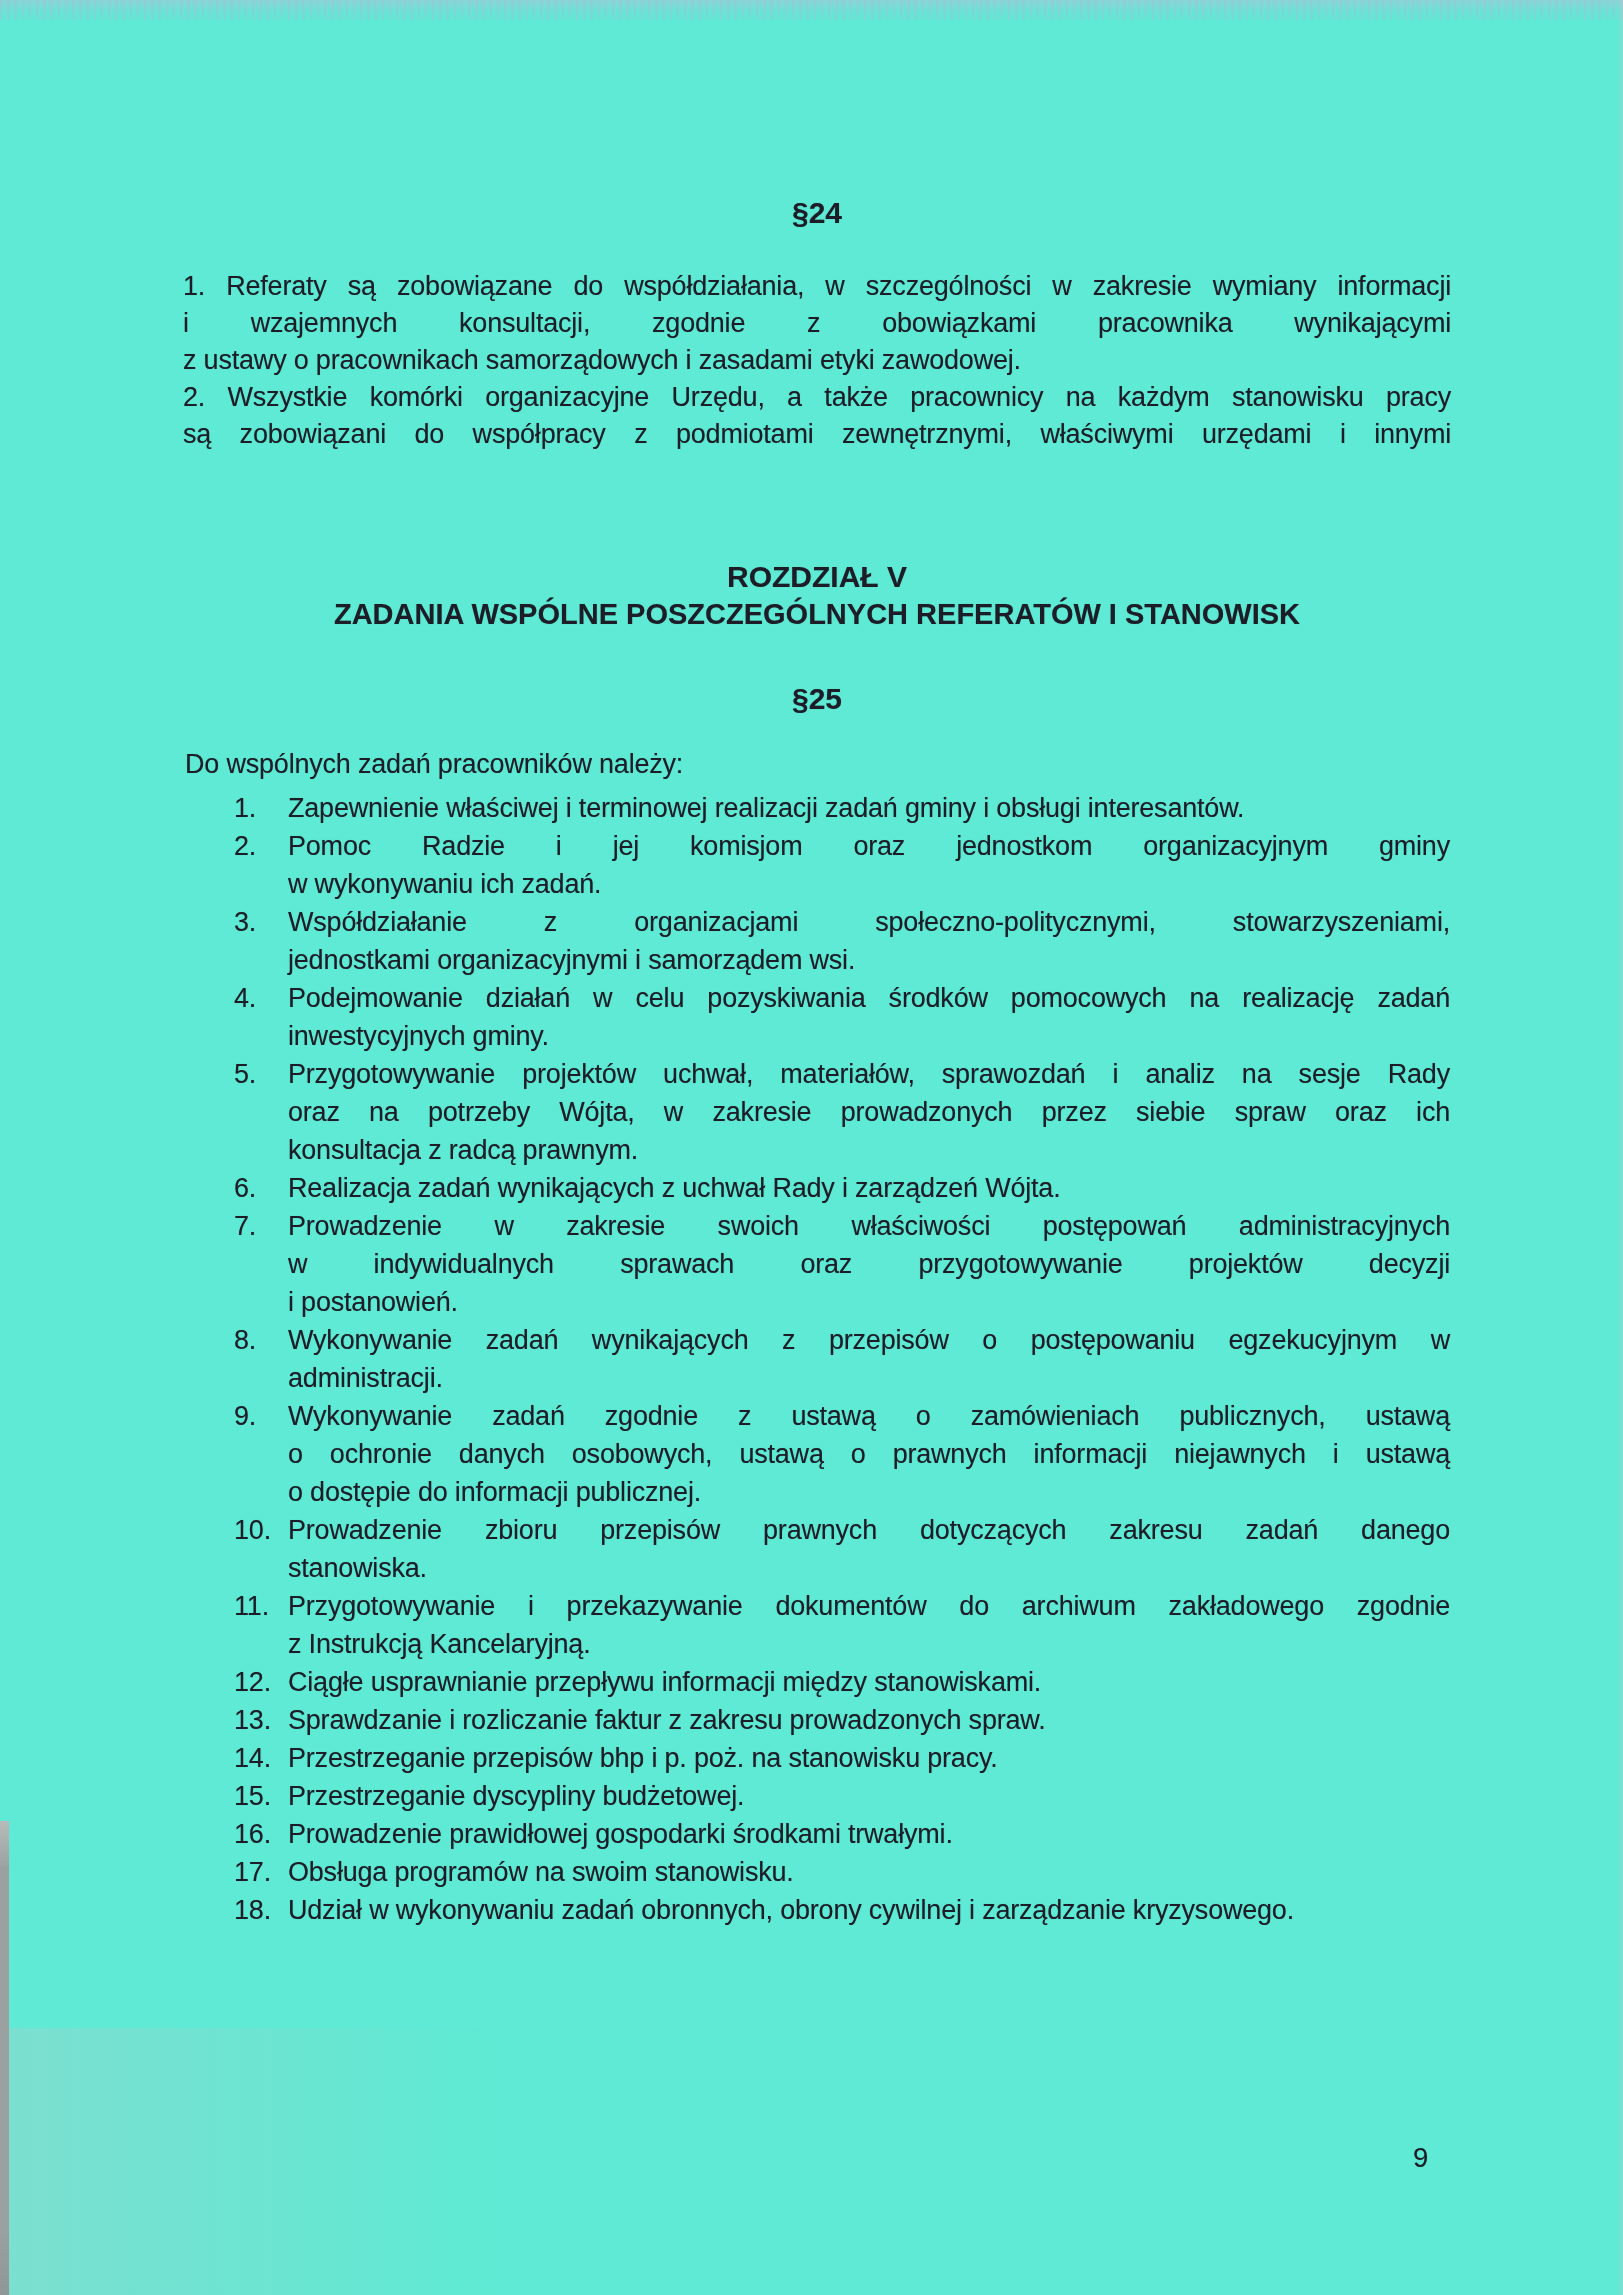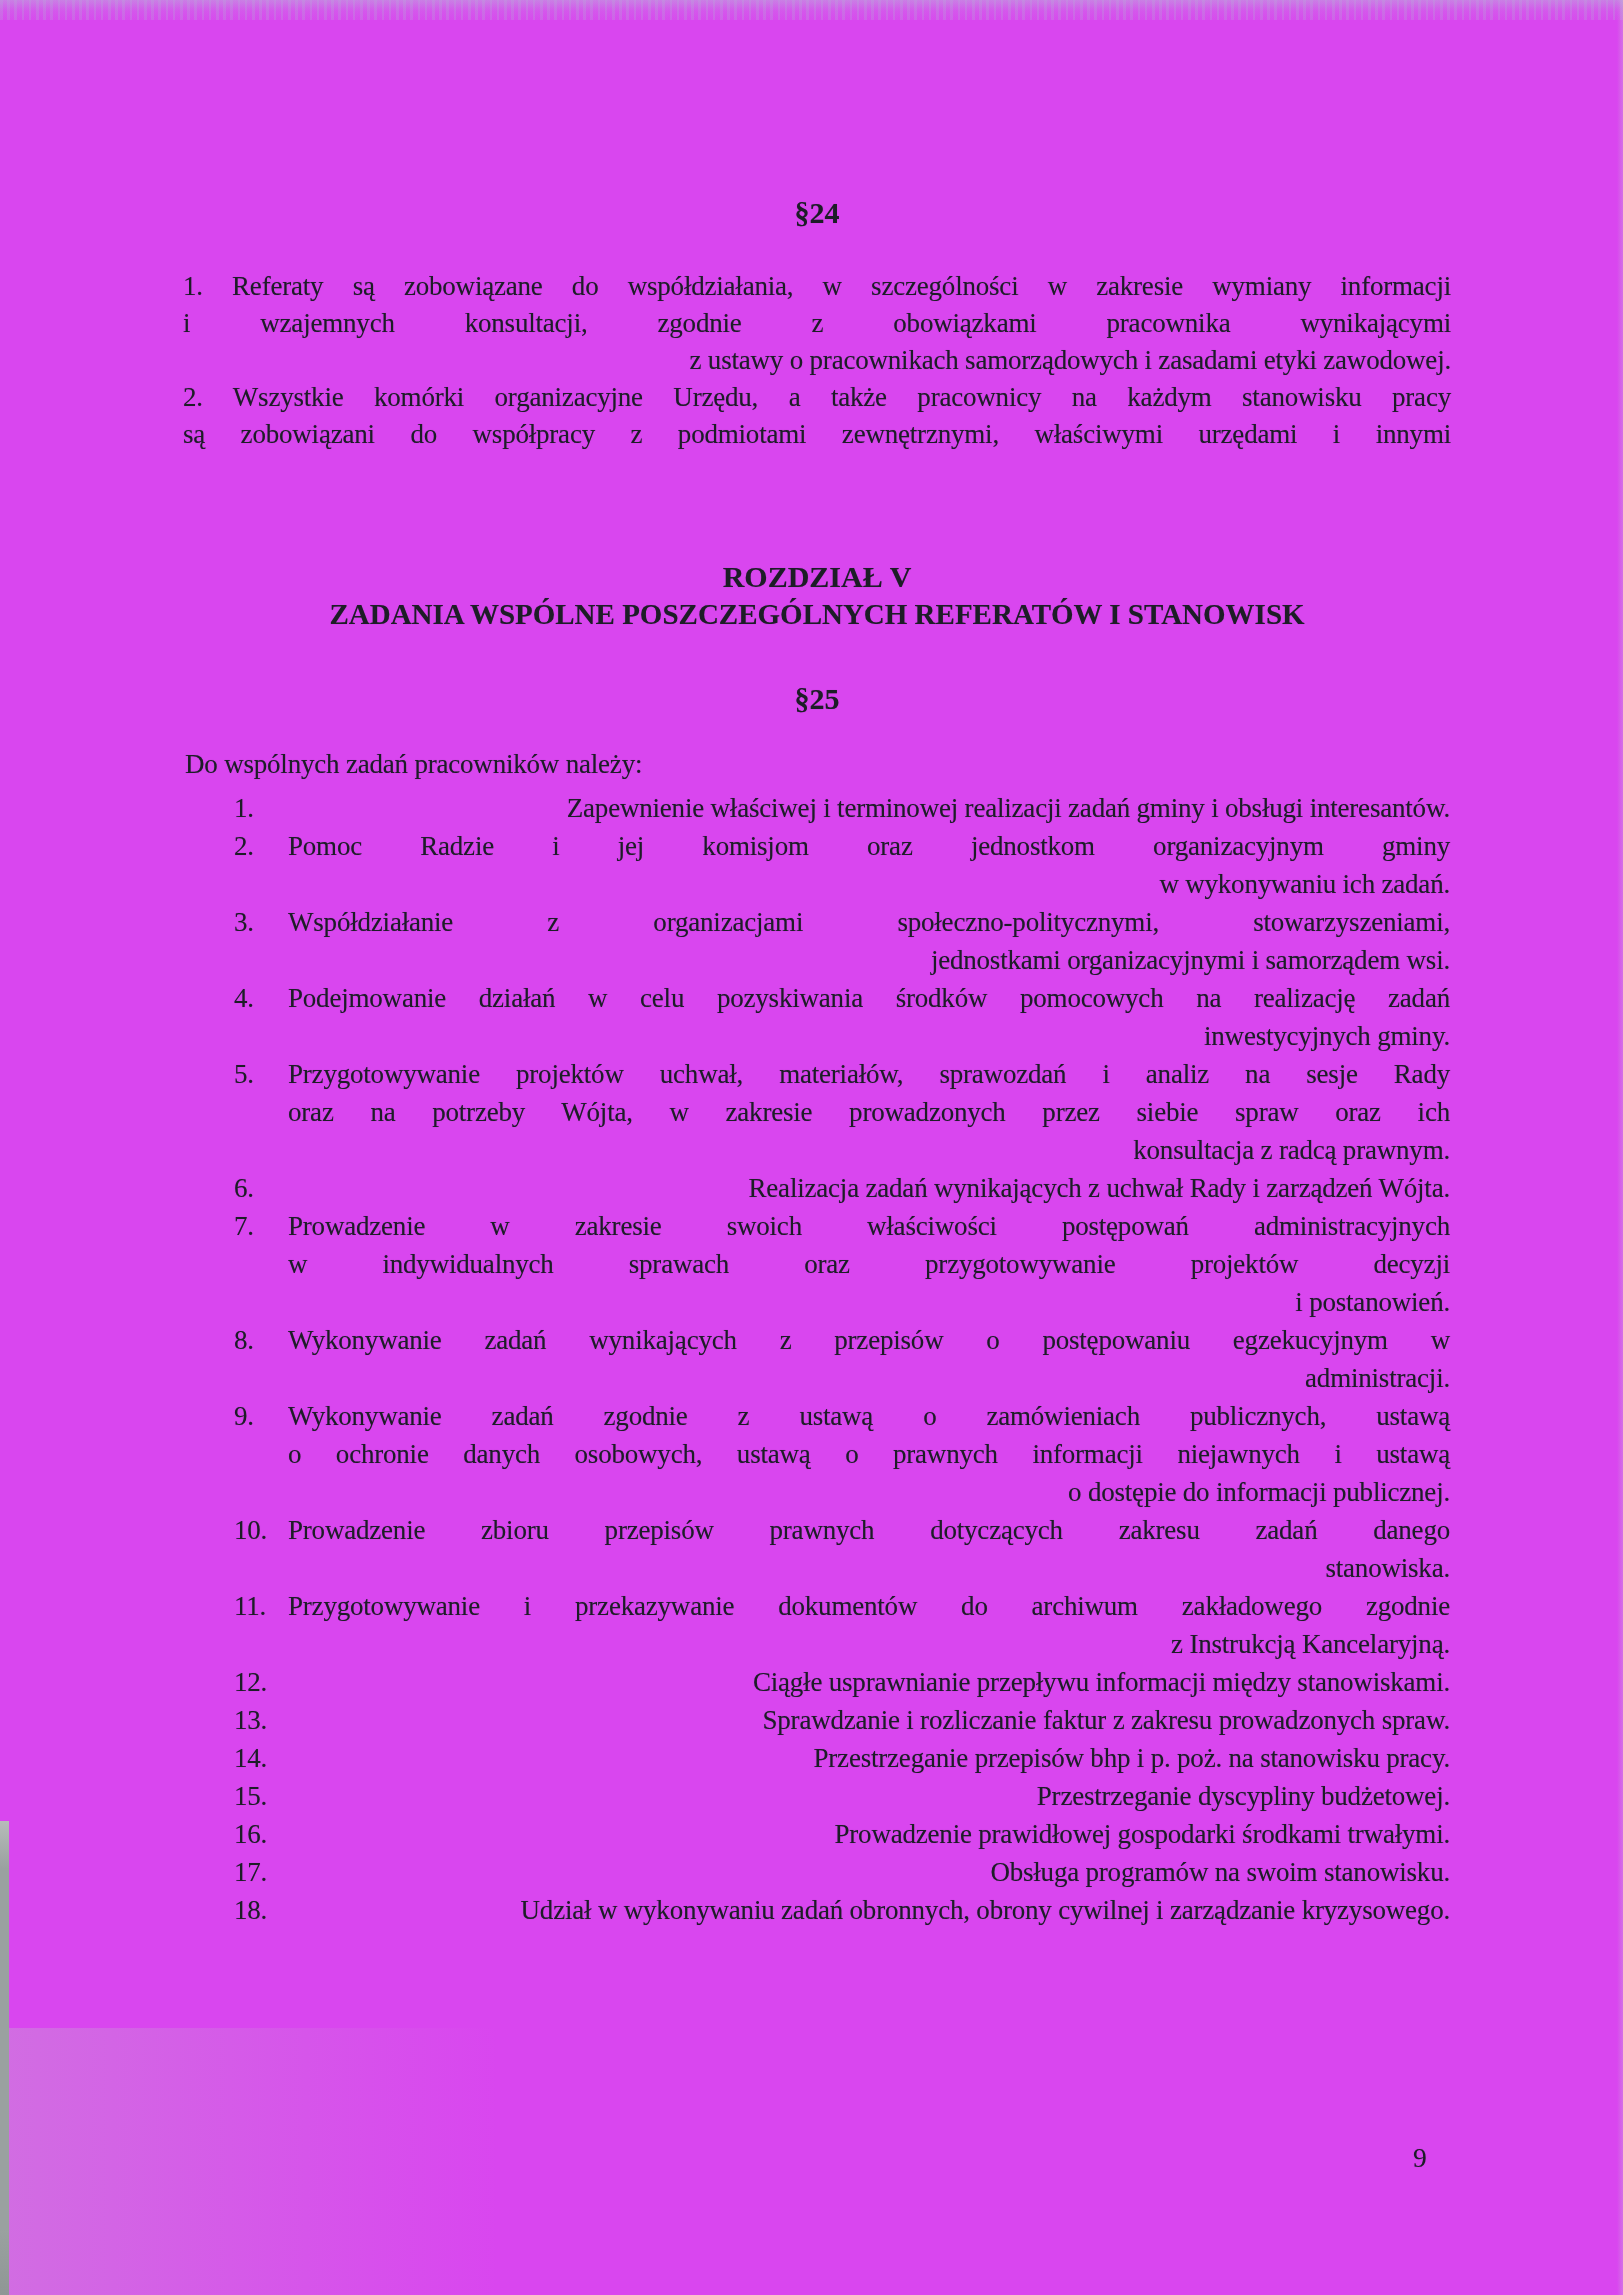--- a/index.html
+++ b/index.html
@@ -1,23 +1,23 @@
 <!DOCTYPE html>
 <html lang="pl" style="font-size:10.5px"><head>
 <meta charset="utf-8">
 <style>
   html, body { margin: 0; padding: 0; background: #ffffff; }
 
   .page {
     position: relative;
     width: 1623px;
     height: 2295px;
-    background: #d946ef;
+    background: #5eead4;
     overflow: hidden;
-    font-family: Liberation Serif, serif;
+    font-family: Liberation Sans, sans-serif;
     color: var(--ink, #1d1d27);
     text-shadow: 0 0 0.7px rgba(28,28,48,0.38);
   }
 
   
   .top-streaks {
     position: absolute; top: 0; left: 0; width: 100%; height: 19.6px;
     background:
       repeating-linear-gradient(90deg, rgba(176,180,212,0.28) 0 2.6px, rgba(176,180,212,0.05) 2.6px 7.2px),
       linear-gradient(180deg, rgba(186,190,218,0.45), rgba(186,190,218,0.10) 55%, rgba(186,190,218,0) 100%);
@@ -44,21 +44,21 @@
   #chapter { top: 561px; }
   #chapter-title { top: 599px; font-size: 29px; }
   #h25 { top: 683px; }
 
   
   #paragraphs {
     position: absolute; left: 183px; top: 268px; width: 1268px;
     font-size: 27px; line-height: 37px; letter-spacing: -0.2px;
   }
   .jline { text-align: justify; text-align-last: justify; }
-  .lline { text-align: right; }
+  .lline { text-align: left; }
 
   #list-intro {
     position: absolute; left: 185px; top: 749px;
     font-size: 27px; letter-spacing: -0.2px;
   }
 
   #tasks {
     position: absolute; left: 234px; top: 789px; width: 1216px;
     margin: 0; padding: 0; list-style: none;
     font-size: 27px; line-height: 38px; letter-spacing: -0.2px;

